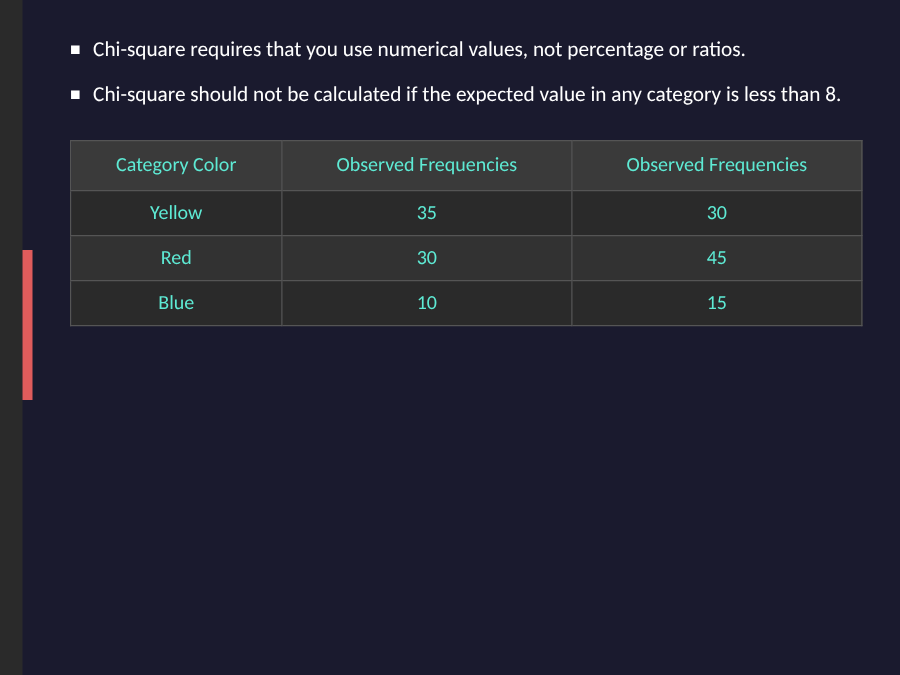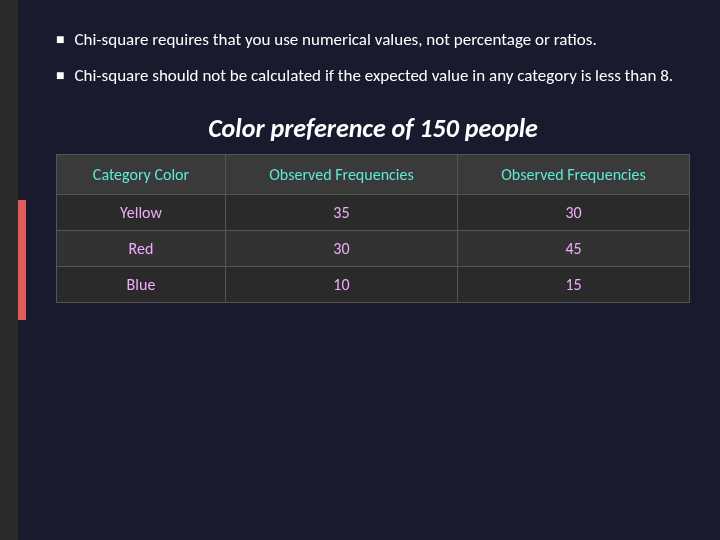--- a/index.html
+++ b/index.html
@@ -89,21 +89,21 @@
       background-color: #3a3a3a;
       color: #5eead4;
       padding: 10px 16px;
       text-align: center;
       border: 1px solid #555;
       font-weight: normal;
     }
 
     .data-table td {
       background-color: #2a2a2a;
-      color: #f0abfc;
+      color: #5eead4;
       padding: 8px 16px;
       text-align: center;
       border: 1px solid #555;
     }
 
     .data-table td:first-child {
       text-align: center;
     }
 
     .data-table tr:nth-child(even) td {
@@ -122,21 +122,20 @@
       <span class="bullet-icon">■</span>
       <span class="bullet-text">Chi-square requires that you use numerical values, not percentage or ratios.</span>
     </div>
     <div class="bullet-item">
       <span class="bullet-icon">■</span>
       <span class="bullet-text">Chi-square should not be calculated if the expected value in any category is less than 8.</span>
     </div>
   </div>
 
   <div class="table-section">
-    <div class="table-title">Color preference of 150 people</div>
     <table class="data-table">
       <thead>
         <tr>
           <th>Category Color</th>
           <th>Observed Frequencies</th>
           <th>Observed Frequencies</th>
         </tr>
       </thead>
       <tbody id="table-body">
       <tr>

